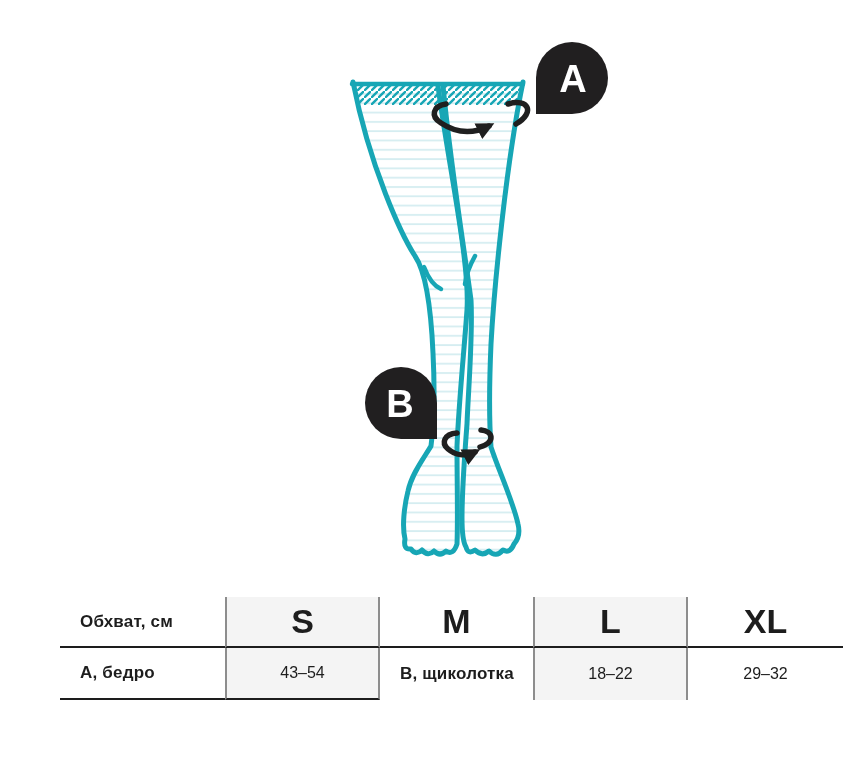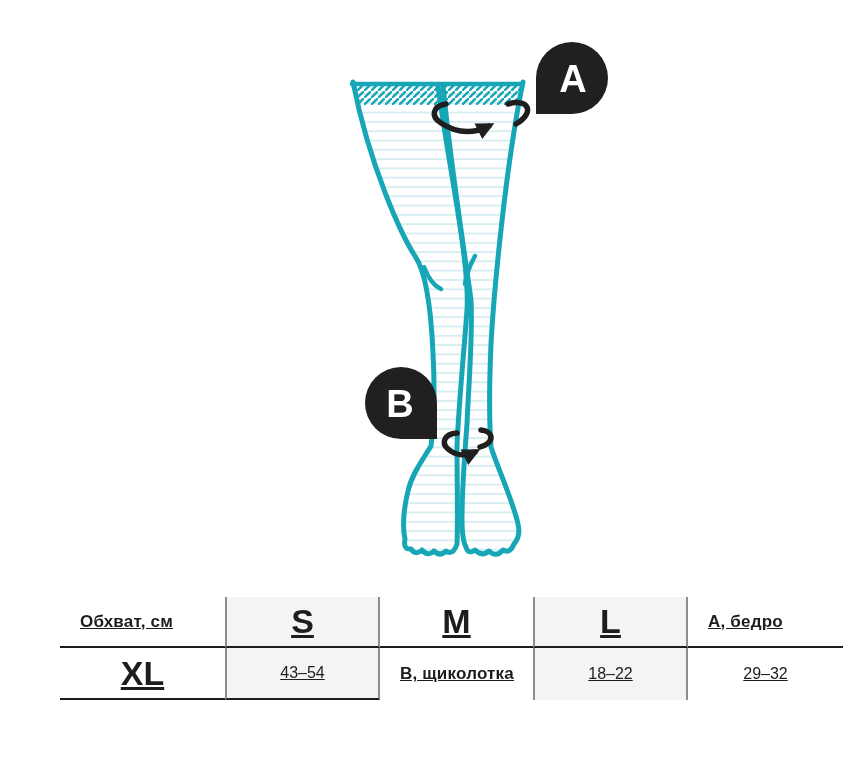--- a/index.html
+++ b/index.html
@@ -17,21 +17,21 @@
   .legs-svg { position: absolute; left: 0; top: 0; width: 859px; height: 591px; }
 
   
   .size-table {
     position: absolute; left: 60px; top: 597px;
     width: 783px;
     display: grid;
     grid-template-columns: 165px 155px 153px 155px 155px;
     grid-template-rows: 51px 52px 53px;
   }
-  .cell { display: flex; align-items: center; justify-content: center; text-decoration: underline; }
+  .cell { display: flex; align-items: center; justify-content: center; }
   .cell.lab { justify-content: flex-start; padding-left: 20px; font-weight: 700; font-size: 17px; letter-spacing: 0.2px; }
   .cell.hdr-size { font-size: 34px; font-weight: 700; }
   .cell.val { font-size: 16px; }
   .shade { background: #f4f4f4; border-left: 2px solid #8d8d8d; border-right: 2px solid #8d8d8d; }
   .bb { border-bottom: 2px solid #1d1d1d; }
 </style>
 </head>
 <body>
 
 <div class="stage">
@@ -92,23 +92,23 @@
       <text x="400" y="417" text-anchor="middle" font-family="Liberation Sans, sans-serif" font-size="38" font-weight="700" fill="#ffffff">B</text>
     </g>
   </svg>
 
   <div class="size-table">
 
     <div class="cell lab bb">Обхват, см</div>
     <div class="cell hdr-size shade bb">S</div>
     <div class="cell hdr-size bb">M</div>
     <div class="cell hdr-size shade bb">L</div>
+    <div class="cell hdr-size bb">XL</div>
+
     <div class="cell lab bb">А, бедро</div>
-
-    <div class="cell hdr-size bb">XL</div>
     <div class="cell val shade bb">43–54</div>
 
     <div class="cell lab">В, щиколотка</div>
     <div class="cell val shade">18–22</div>
     <div class="cell val">29–32</div>
   </div>
 
 </div>
 
 </body></html>

